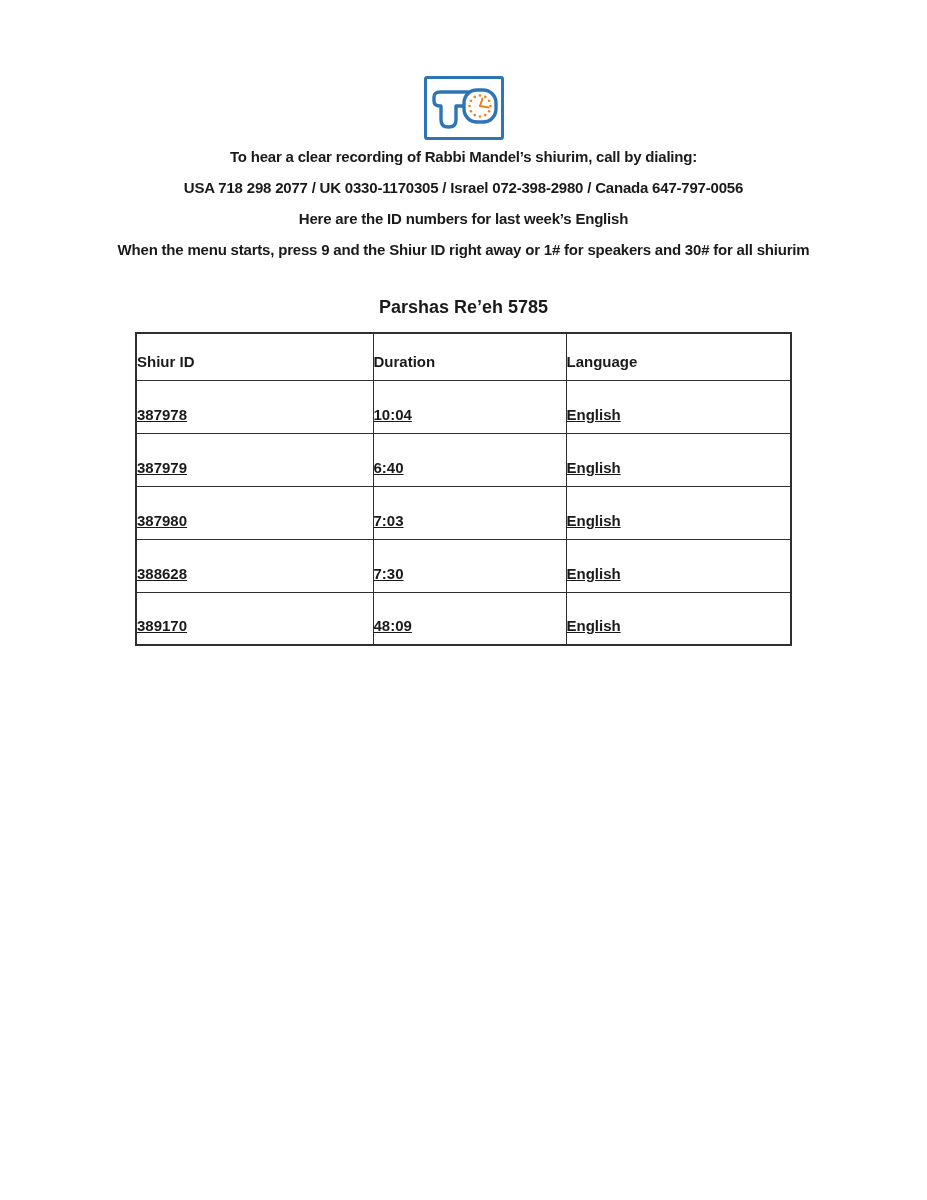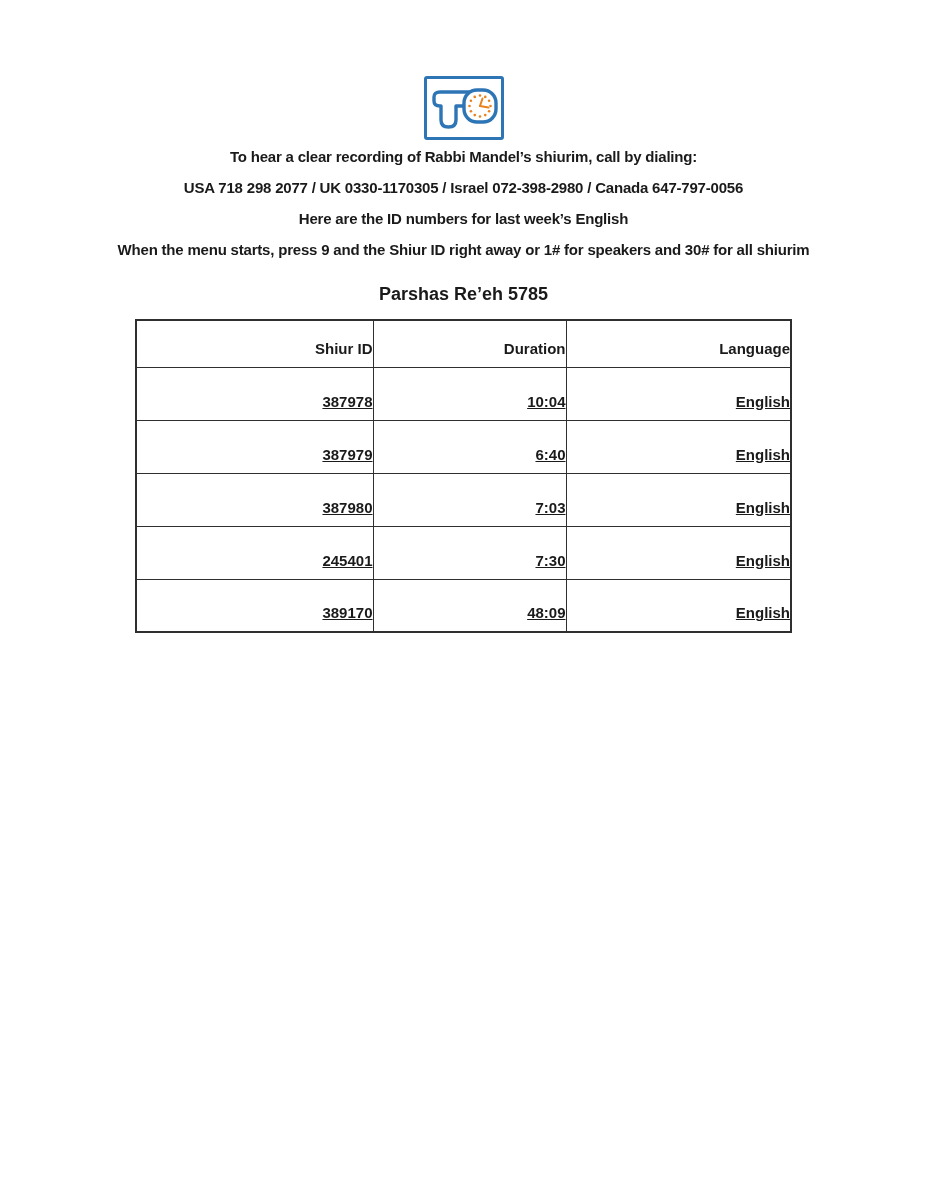--- a/index.html
+++ b/index.html
@@ -42,33 +42,33 @@
     font-size: 15px;
     line-height: 19px;
     margin: 12px 40px 0;
     letter-spacing: -0.2px;
   }
   .para.first { margin-top: 7px; }
 
   .title {
     font-size: 18px;
     line-height: 22px;
-    margin: 24px 0 0;
+    margin: 37px 0 0;
     font-weight: 700;
   }
 
   table.shiurim {
     border-collapse: collapse;
     margin: 14px auto 0;
     table-layout: fixed;
     border: 2px solid var(--line);
   }
   .shiurim th, .shiurim td {
     border: 1px solid var(--line);
-    text-align: right;
+    text-align: left;
     vertical-align: bottom;
     font-weight: 700;
     font-size: 15px;
     color: var(--ink);
     padding: 0 0 10px;
   }
   .shiurim thead th { height: 47px; }
   .shiurim tbody td { height: 53px; text-decoration: underline; }
   .col-id { width: 237px; }
   .col-dur { width: 193px; }
@@ -134,21 +134,21 @@
           <td>387979</td>
           <td>6:40</td>
           <td>English</td>
         </tr>
         <tr>
           <td>387980</td>
           <td>7:03</td>
           <td>English</td>
         </tr>
         <tr>
-          <td>245401</td>
+          <td>388628</td>
           <td>7:30</td>
           <td>English</td>
         </tr>
         <tr>
           <td>389170</td>
           <td>48:09</td>
           <td>English</td>
         </tr>
       </tbody>
   </table>

